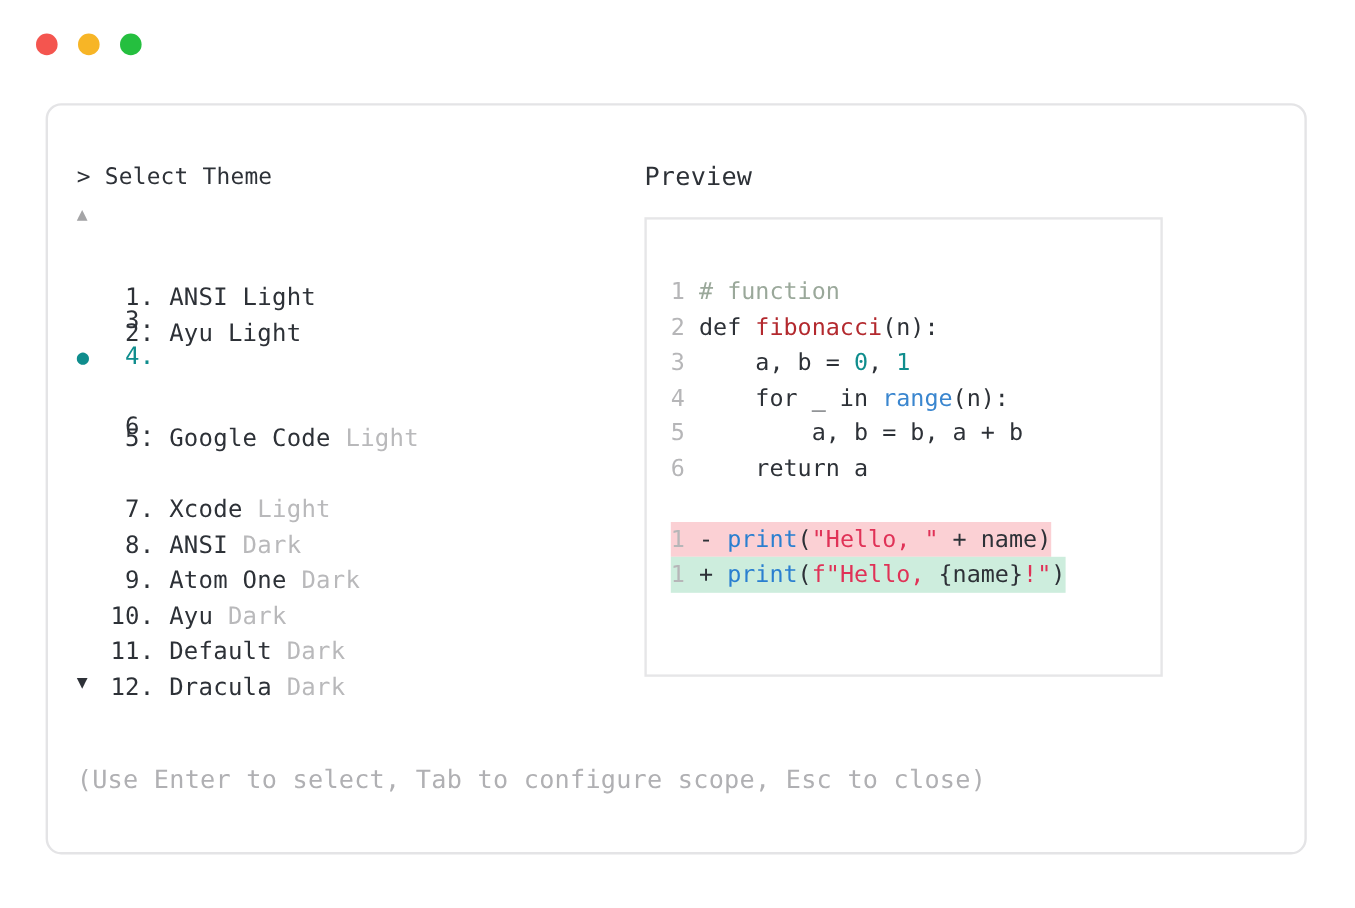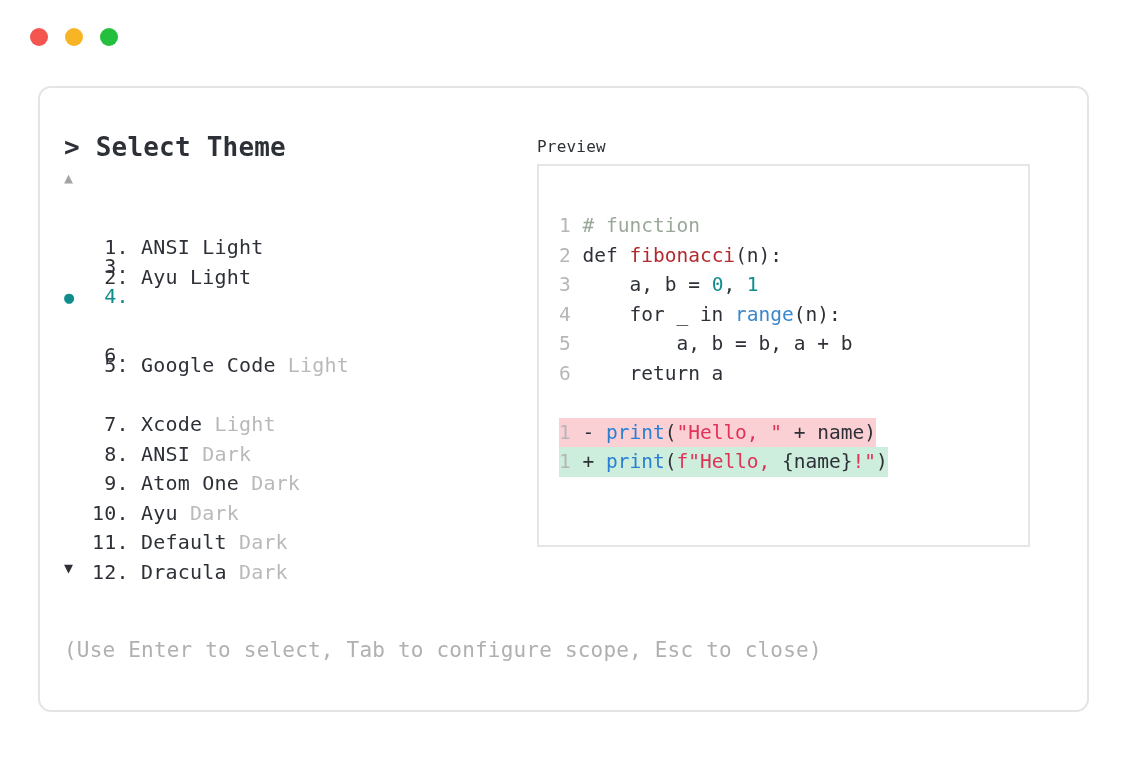--- a/index.html
+++ b/index.html
@@ -56,26 +56,25 @@
   }
 
   
   .left-pane {
     position: absolute;
     left: 24px;
     top: 46px;
     width: 470px;
   }
   .prompt-line {
-    font-size: 26px;
+    font-size: 19px;
     line-height: 26px;
     color: #2d3137;
     letter-spacing: 0.2px;
     white-space: pre;
-    font-weight: bold;
   }
   .scroll-up {
     margin-top: 9px;
     font-size: 15px;
     line-height: 18px;
     color: #a4a4a6;
     height: 18px;
   }
   .theme-list {
     margin-top: 6px;
@@ -135,28 +134,28 @@
   }
 
   
   .right-pane {
     position: absolute;
     left: 497px;
     top: 46px;
     width: 530px;
   }
   .preview-title {
-    font-size: 16px;
+    font-size: 21px;
     line-height: 26px;
     color: #2d3137;
     letter-spacing: 0.2px;
   }
   .preview-box {
-    margin-top: 4px;
-    width: 493px;
+    margin-top: 21px;
+    width: 432px;
     height: 383px;
     box-sizing: border-box;
     border: 2px solid #e6e6e8;
     background: #ffffff;
     position: relative;
   }
   .code {
     position: absolute;
     left: 20px;
     top: 45px;

